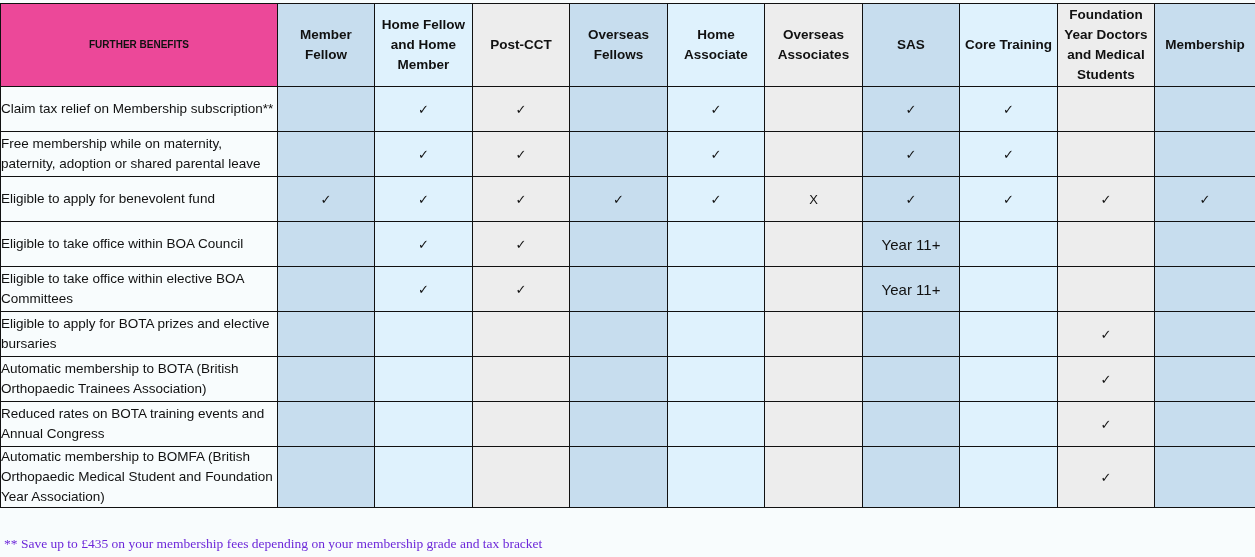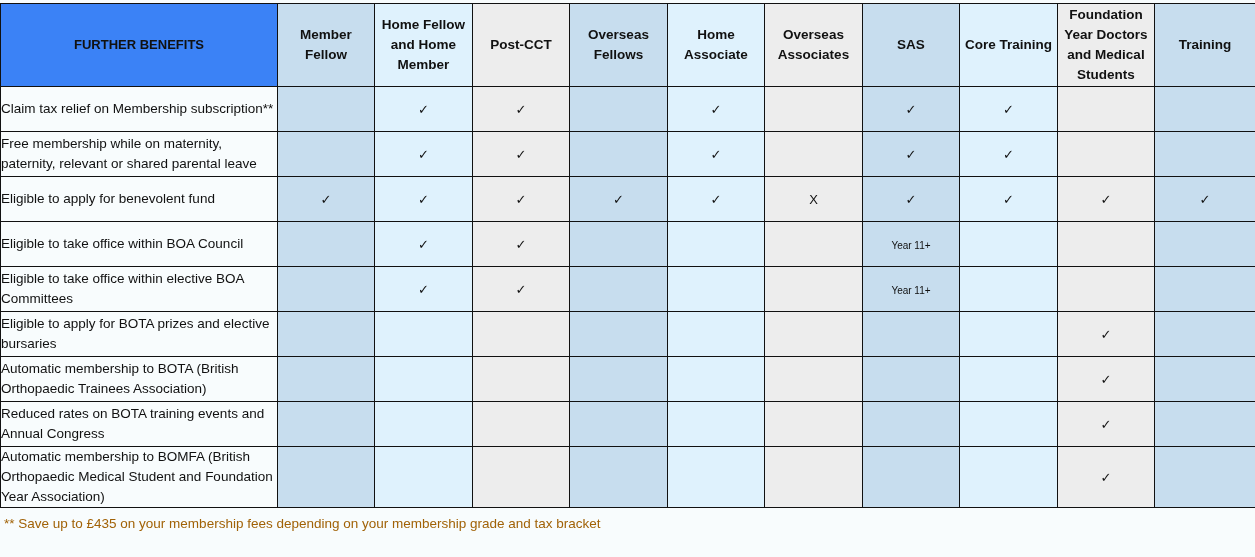--- a/index.html
+++ b/index.html
@@ -30,22 +30,22 @@
     }
     th {
       font-weight: bold;
       font-size: 13.5px;
       line-height: 20px;
       text-align: center;
       vertical-align: middle;
       height: 82px;
     }
     th.title {
-      font-size: 13px;
-      background: #3b82f6;
+      font-size: 10px;
+      background: #ec4899;
     }
     td.label {
       font-size: 13.5px;
       line-height: 20px;
       text-align: left;
       vertical-align: middle;
       padding-left: 3px;
       background: #f8fcfd;
       height: 44px;
       margin-top: 26px;
@@ -53,28 +53,29 @@
     td.cell {
       text-align: center;
       vertical-align: middle;
       font-size: 13px;
     }
     .c-mid { background: #c7ddee; }
     .c-light { background: #dff2fd; }
     .c-grey { background: #ededed; }
     .mark-check { font-size: 13px; }
     .mark-x { font-size: 13px; }
-    .mark-text { font-size: 10px; }
+    .mark-text { font-size: 15px; }
     tr.tall td.label { height: 56px; }
     .footnote {
       position: absolute;
       left: 4px;
-      top: 516px;
+      top: 536px;
       font-size: 13.5px;
-      color: #a16207;
+      color: #6d28d9;
+      font-family: Liberation Serif, serif;
     }
   </style>
 </head>
 <body>
 
 <table class="benefits">
   <colgroup>
     <col style="width:277px">
     <col style="width:97px">
     <col style="width:98px">
@@ -92,40 +93,40 @@
       <th class="title">FURTHER BENEFITS</th>
       <th class="c-mid">Member Fellow</th>
       <th class="c-light">Home Fellow and Home Member</th>
       <th class="c-grey">Post-CCT</th>
       <th class="c-mid">Overseas Fellows</th>
       <th class="c-light">Home Associate</th>
       <th class="c-grey">Overseas Associates</th>
       <th class="c-mid">SAS</th>
       <th class="c-light">Core Training</th>
       <th class="c-grey">Foundation Year Doctors and Medical Students</th>
-      <th class="c-mid">Training</th>
+      <th class="c-mid">Membership</th>
     </tr>
   </thead>
   <tbody id="table-body">
 
   <tr>
         <td class="label">Claim tax relief on Membership subscription**</td>
         <td class="cell c-mid"><span></span></td>
         <td class="cell c-light"><span class="mark-check">✓</span></td>
         <td class="cell c-grey"><span class="mark-check">✓</span></td>
         <td class="cell c-mid"><span></span></td>
         <td class="cell c-light"><span class="mark-check">✓</span></td>
         <td class="cell c-grey"><span></span></td>
         <td class="cell c-mid"><span class="mark-check">✓</span></td>
         <td class="cell c-light"><span class="mark-check">✓</span></td>
         <td class="cell c-grey"><span></span></td>
         <td class="cell c-mid"><span></span></td>
       </tr>
       <tr>
-        <td class="label">Free membership while on maternity, paternity, relevant or shared parental leave</td>
+        <td class="label">Free membership while on maternity, paternity, adoption or shared parental leave</td>
         <td class="cell c-mid"><span></span></td>
         <td class="cell c-light"><span class="mark-check">✓</span></td>
         <td class="cell c-grey"><span class="mark-check">✓</span></td>
         <td class="cell c-mid"><span></span></td>
         <td class="cell c-light"><span class="mark-check">✓</span></td>
         <td class="cell c-grey"><span></span></td>
         <td class="cell c-mid"><span class="mark-check">✓</span></td>
         <td class="cell c-light"><span class="mark-check">✓</span></td>
         <td class="cell c-grey"><span></span></td>
         <td class="cell c-mid"><span></span></td>

